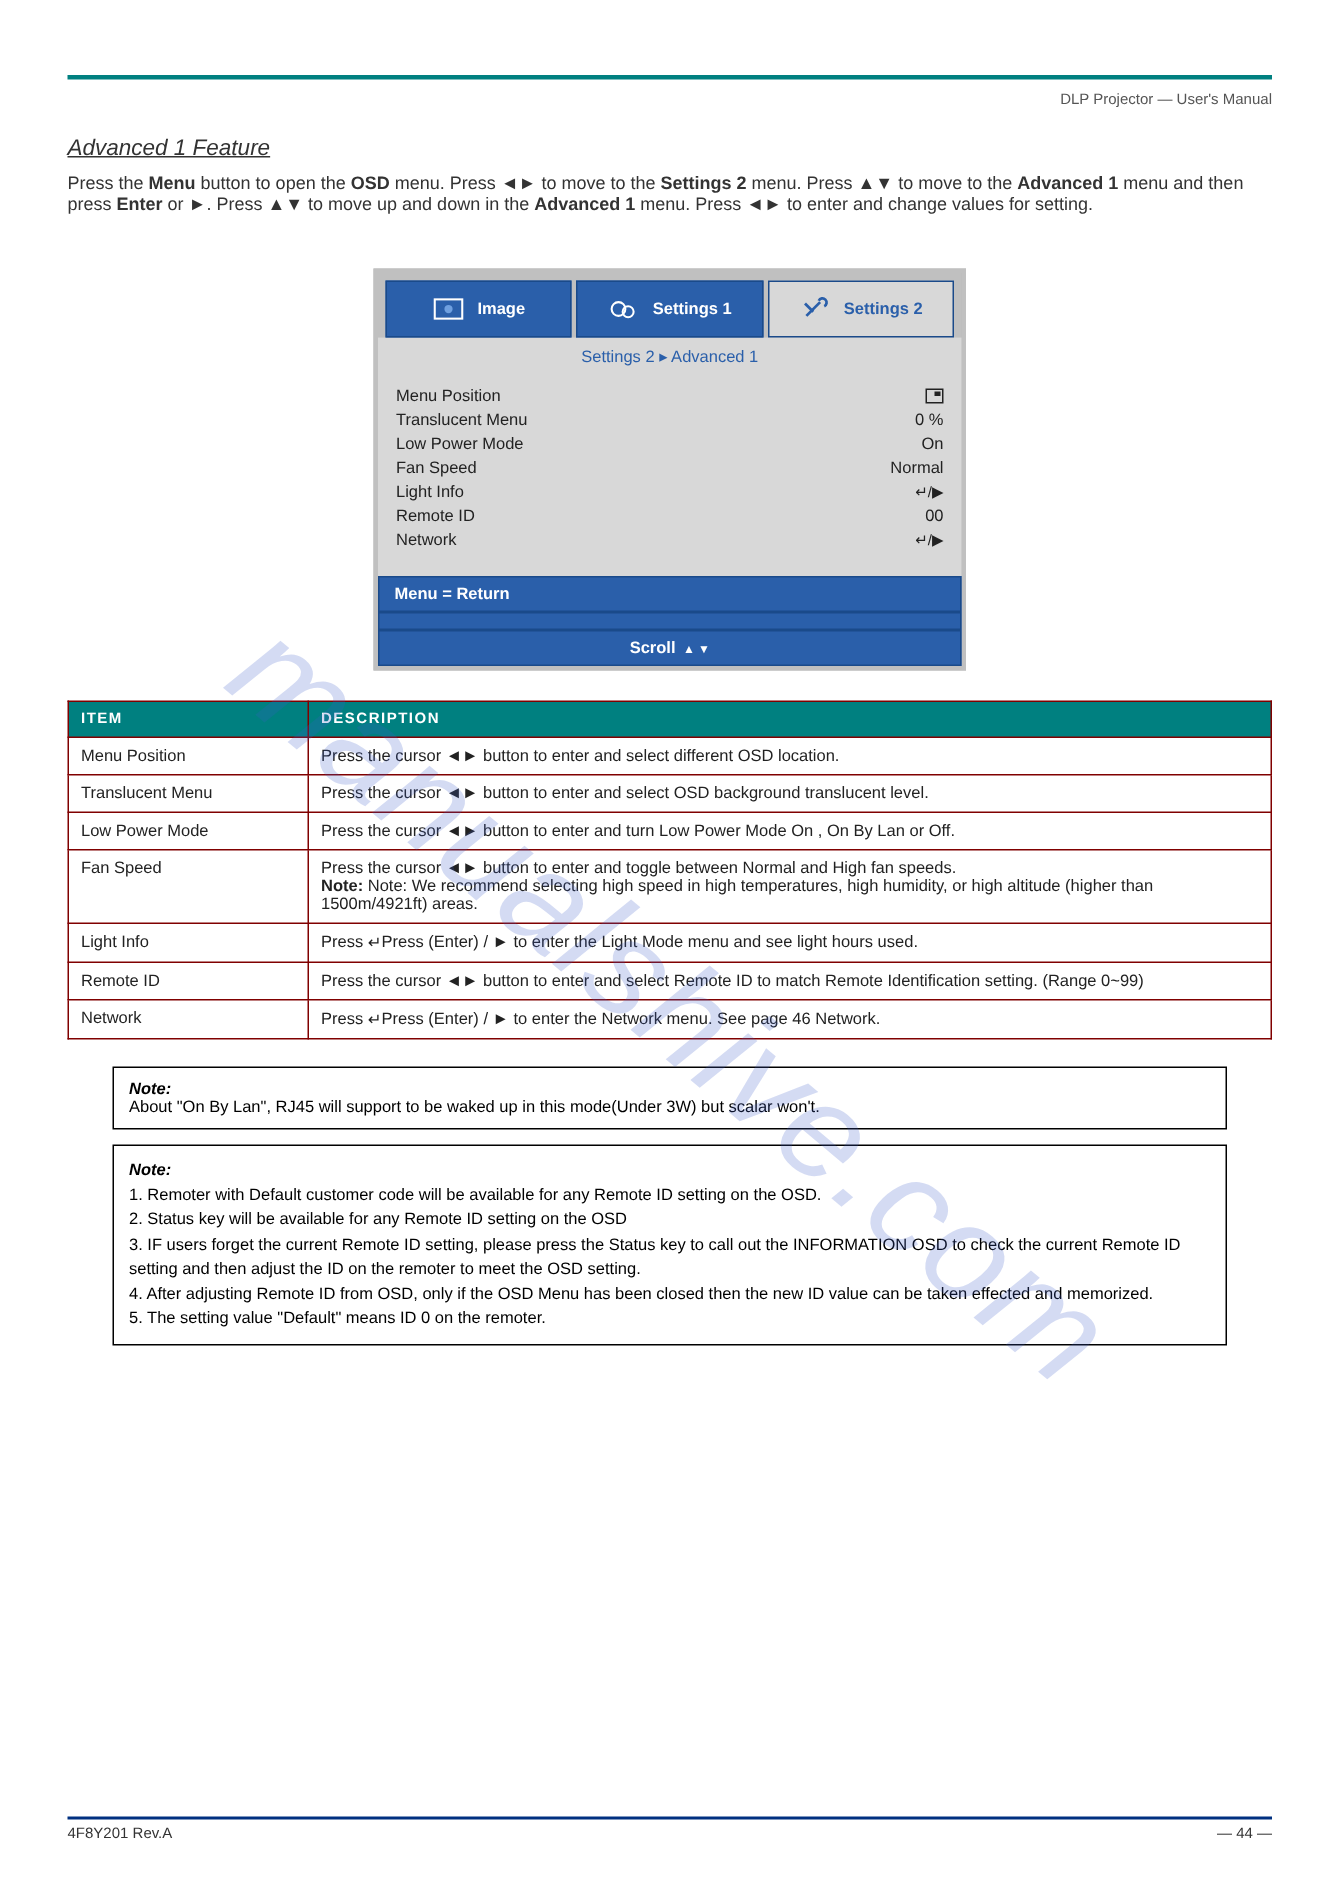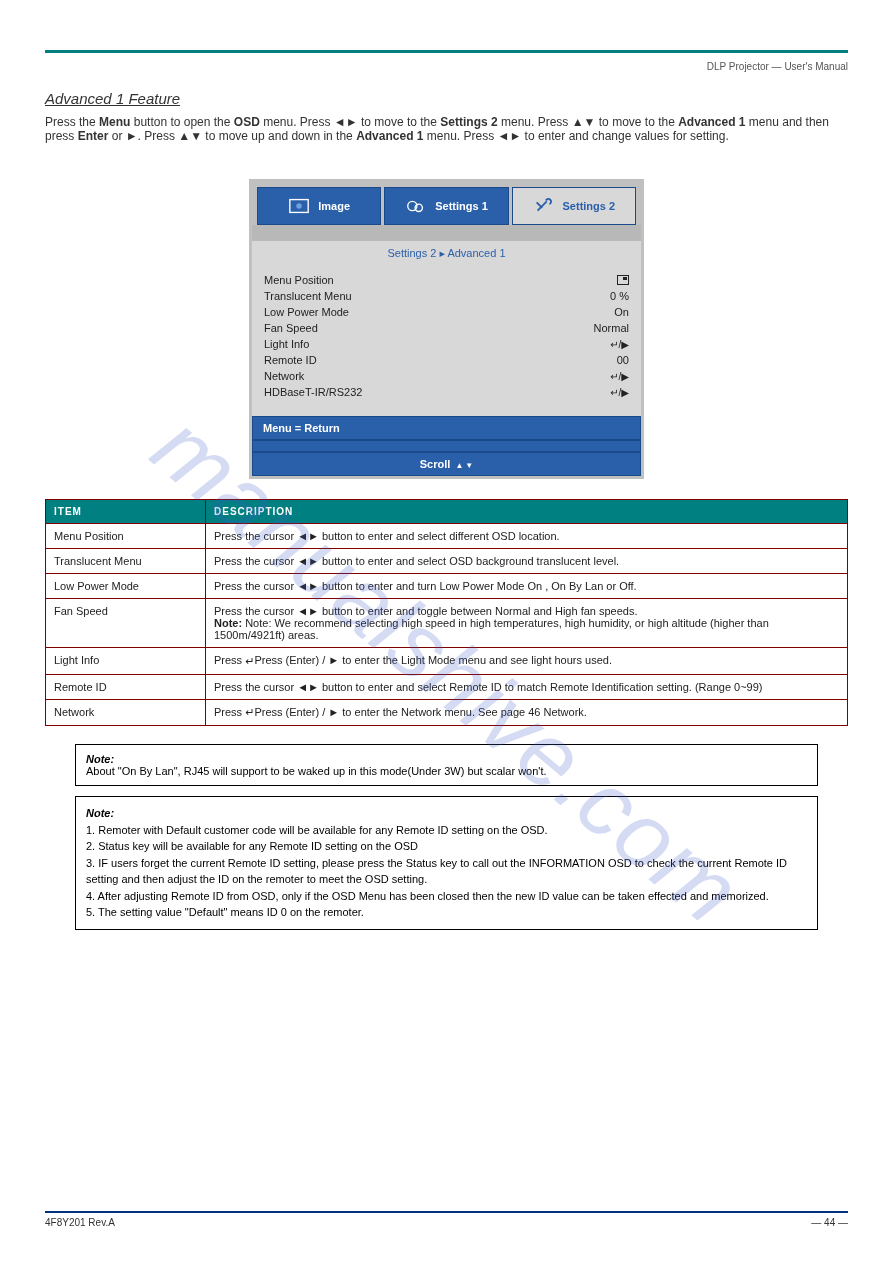--- a/index.html
+++ b/index.html
@@ -68,21 +68,20 @@
   .osd-tab.active {
     background: #d8d8d8;
     color: #2a5faa;
   }
   .osd-breadcrumb {
     text-align: center;
     padding: 6px 0;
     font-size: 11px;
     color: #2a5faa;
     background: #d8d8d8;
-    margin-top: 16px;
   }
   .osd-items {
     background: #d8d8d8;
     padding: 6px 12px 16px 12px;
   }
   .osd-row {
     display: flex;
     justify-content: space-between;
     align-items: center;
     font-size: 11px;
@@ -264,24 +263,20 @@
             <span class="arrow-select"></span>
           </div>
         <div class="osd-row">
             <span>Remote ID</span>
             <span>00</span>
           </div>
         <div class="osd-row">
             <span>Network</span>
             <span class="arrow-select"></span>
           </div>
-        <div class="osd-row">
-            <span>HDBaseT-IR/RS232</span>
-            <span class="arrow-select"></span>
-          </div>
       </div>
       <div class="osd-footer">
         <div class="osd-footer-cell">Menu = Return</div>
         <div class="osd-footer-cell"></div>
         <div class="osd-footer-cell right"><span>Scroll</span> <span class="tri-up"></span><span class="tri-down"></span></div>
       </div>
     </div>
   </div>
 
   <table class="info-table">

